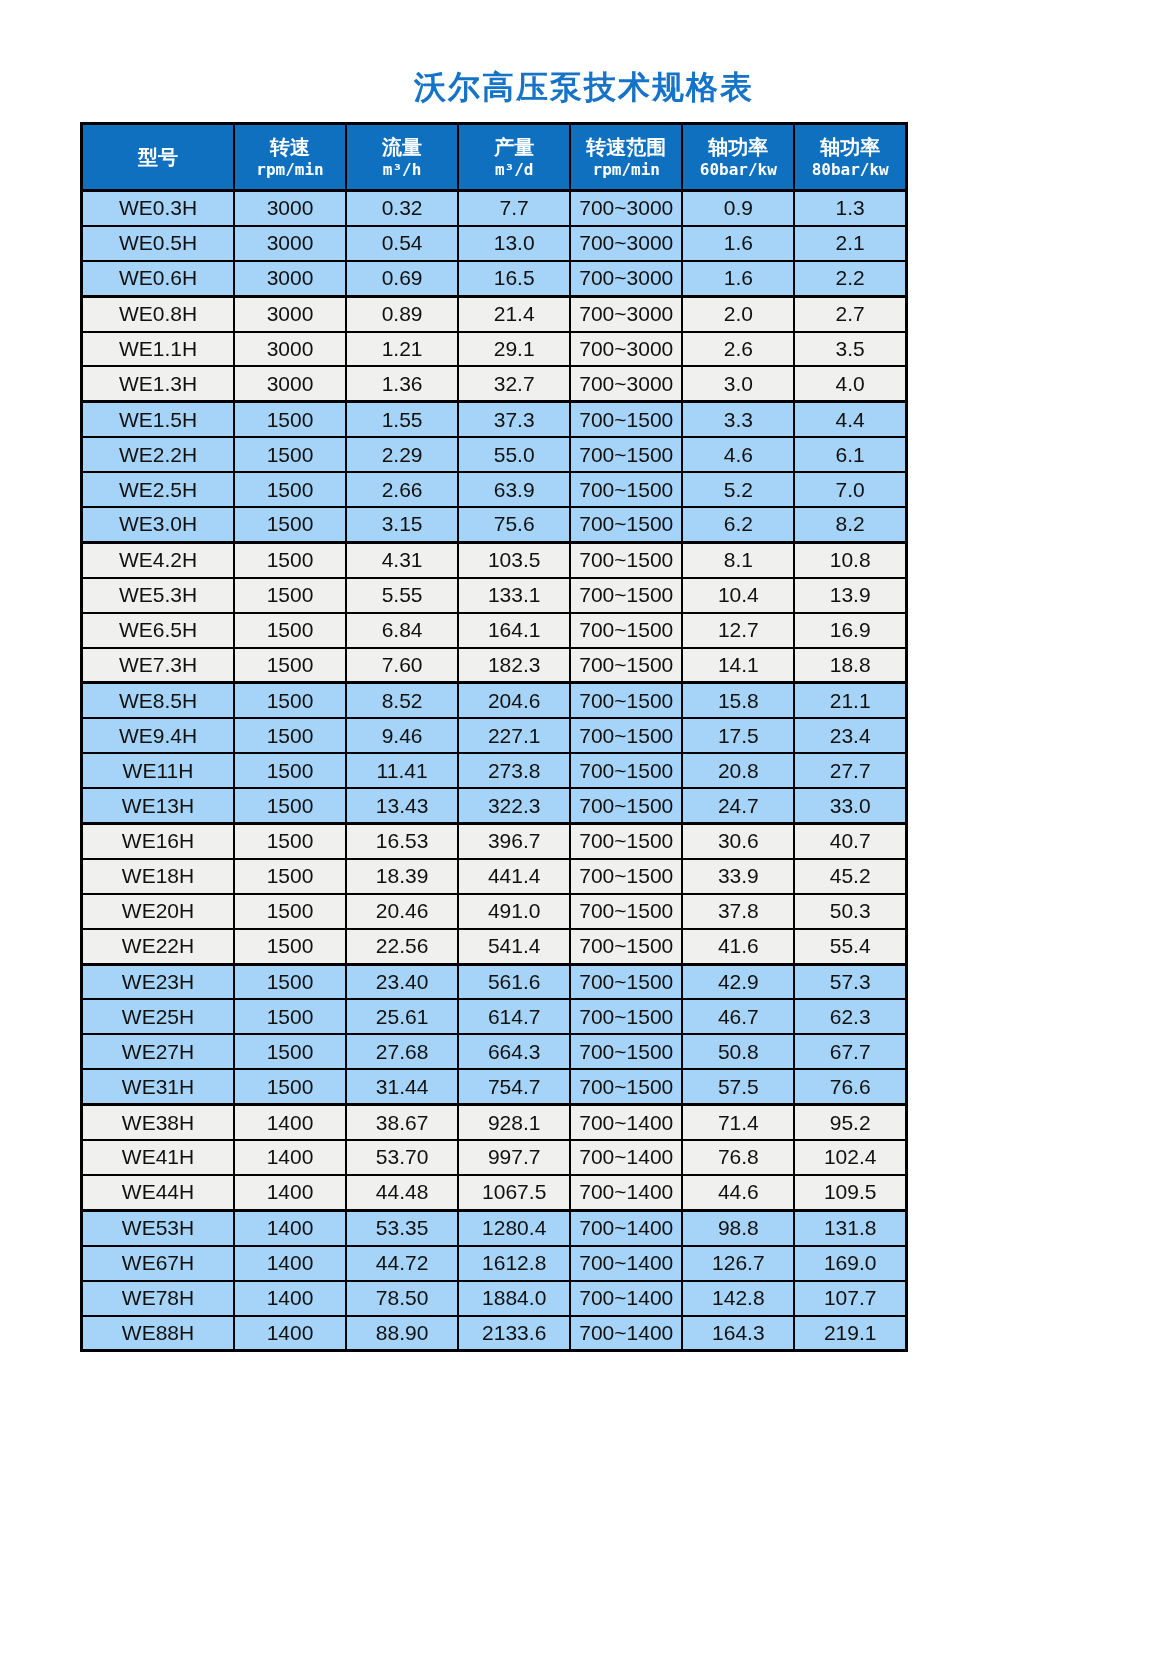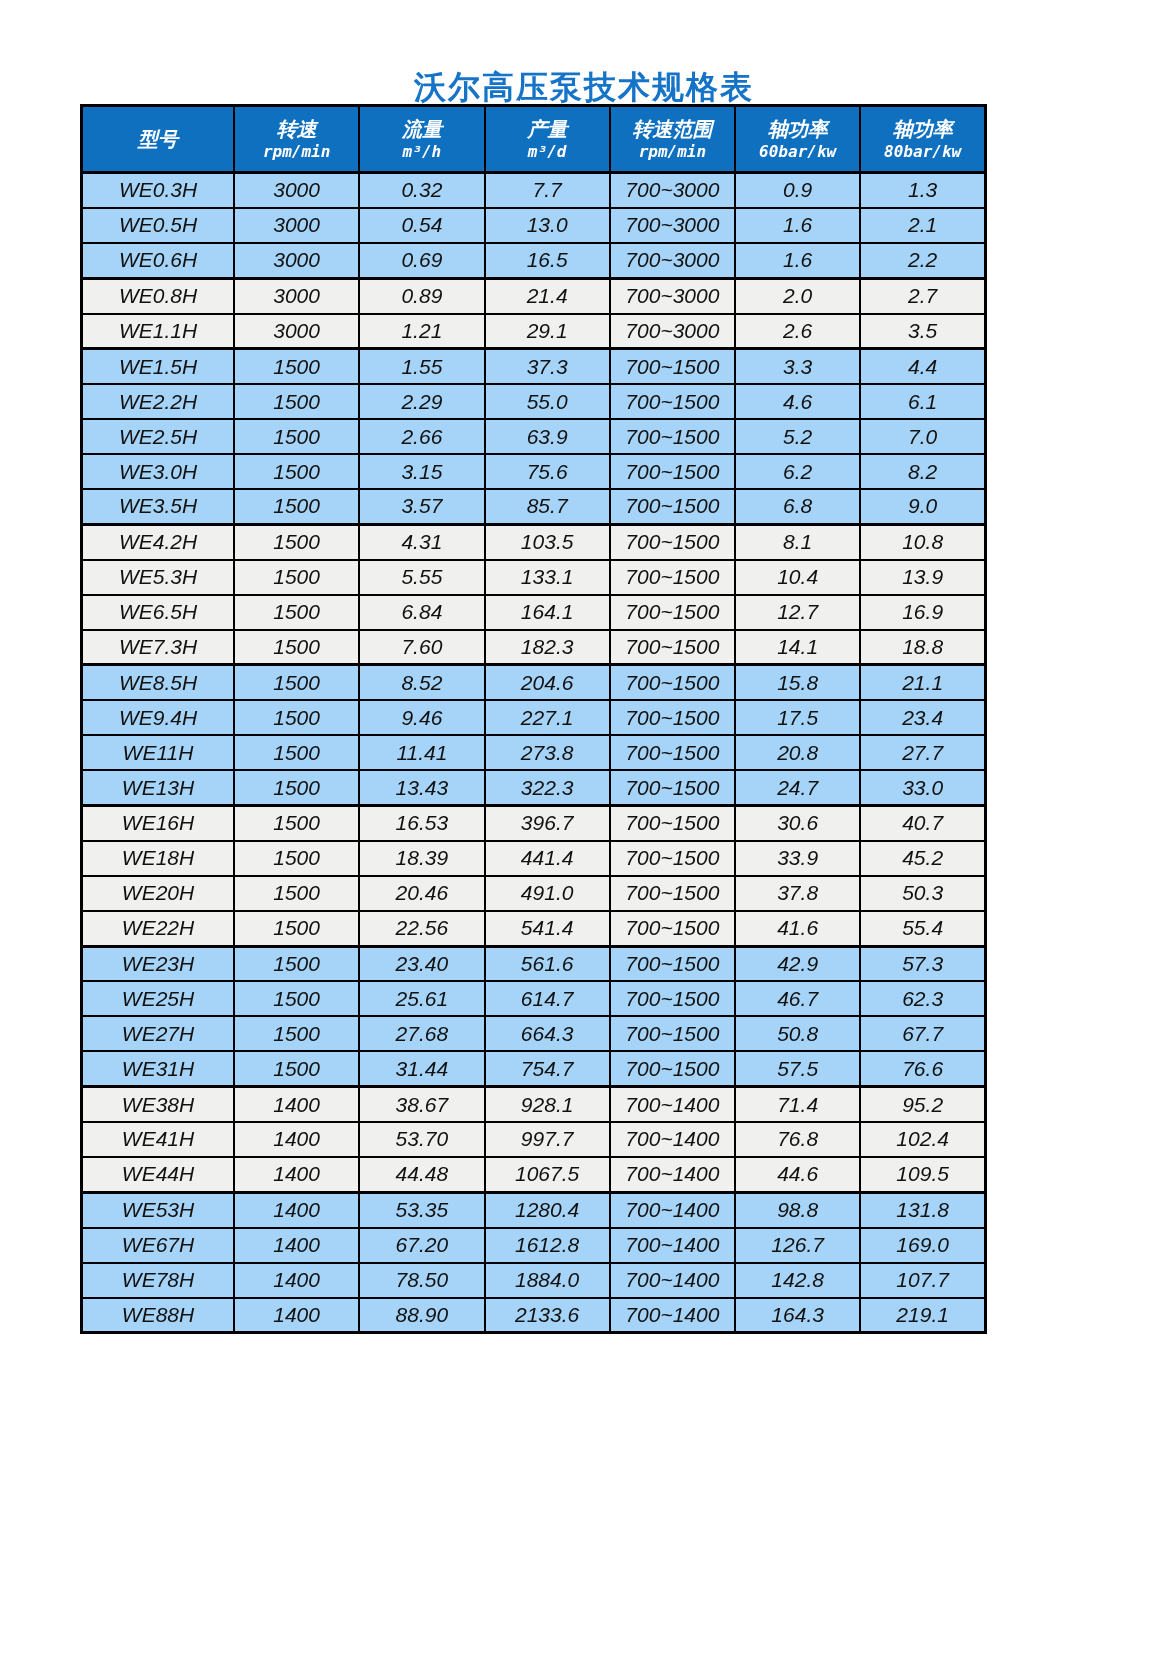--- a/index.html
+++ b/index.html
@@ -31,26 +31,25 @@
     text-align:center;
     font-size:32px;
     font-weight:bold;
     letter-spacing:2px;
     color:var(--title-blue);
     font-family:"Liberation Serif", serif;
   }
   table.spec-table{
     position:absolute;
     left:80px;
-    top:96px;
-    width:907px;
+    top:114px;
+    width:828px;
     border-collapse:collapse;
     table-layout:fixed;
     border:3px solid var(--border-color);
-    font-style:italic;
   }
   table.spec-table th{
     background:var(--header-bg);
     color:#ffffff;
     border:2px solid var(--border-color);
     border-bottom:3px solid var(--border-color);
     height:64px;
     text-align:center;
     vertical-align:middle;
     padding:0;
@@ -159,20 +158,29 @@
         </tr>
         <tr class="row-gray">
           <td>WE1.1H</td>
           <td>3000</td>
           <td>1.21</td>
           <td>29.1</td>
           <td>700~3000</td>
           <td>2.6</td>
           <td>3.5</td>
         </tr>
+        <tr class="row-gray">
+          <td>WE1.3H</td>
+          <td>3000</td>
+          <td>1.36</td>
+          <td>32.7</td>
+          <td>700~3000</td>
+          <td>3.0</td>
+          <td>4.0</td>
+        </tr>
         <tr class="row-blue group-start">
           <td>WE1.5H</td>
           <td>1500</td>
           <td>1.55</td>
           <td>37.3</td>
           <td>700~1500</td>
           <td>3.3</td>
           <td>4.4</td>
         </tr>
         <tr class="row-blue">
@@ -195,29 +203,20 @@
         </tr>
         <tr class="row-blue">
           <td>WE3.0H</td>
           <td>1500</td>
           <td>3.15</td>
           <td>75.6</td>
           <td>700~1500</td>
           <td>6.2</td>
           <td>8.2</td>
         </tr>
-        <tr class="row-blue">
-          <td>WE3.5H</td>
-          <td>1500</td>
-          <td>3.57</td>
-          <td>85.7</td>
-          <td>700~1500</td>
-          <td>6.8</td>
-          <td>9.0</td>
-        </tr>
         <tr class="row-gray group-start">
           <td>WE4.2H</td>
           <td>1500</td>
           <td>4.31</td>
           <td>103.5</td>
           <td>700~1500</td>
           <td>8.1</td>
           <td>10.8</td>
         </tr>
         <tr class="row-gray">
@@ -387,21 +386,21 @@
           <td>1400</td>
           <td>53.35</td>
           <td>1280.4</td>
           <td>700~1400</td>
           <td>98.8</td>
           <td>131.8</td>
         </tr>
         <tr class="row-blue">
           <td>WE67H</td>
           <td>1400</td>
-          <td>67.20</td>
+          <td>44.72</td>
           <td>1612.8</td>
           <td>700~1400</td>
           <td>126.7</td>
           <td>169.0</td>
         </tr>
         <tr class="row-blue">
           <td>WE78H</td>
           <td>1400</td>
           <td>78.50</td>
           <td>1884.0</td>

